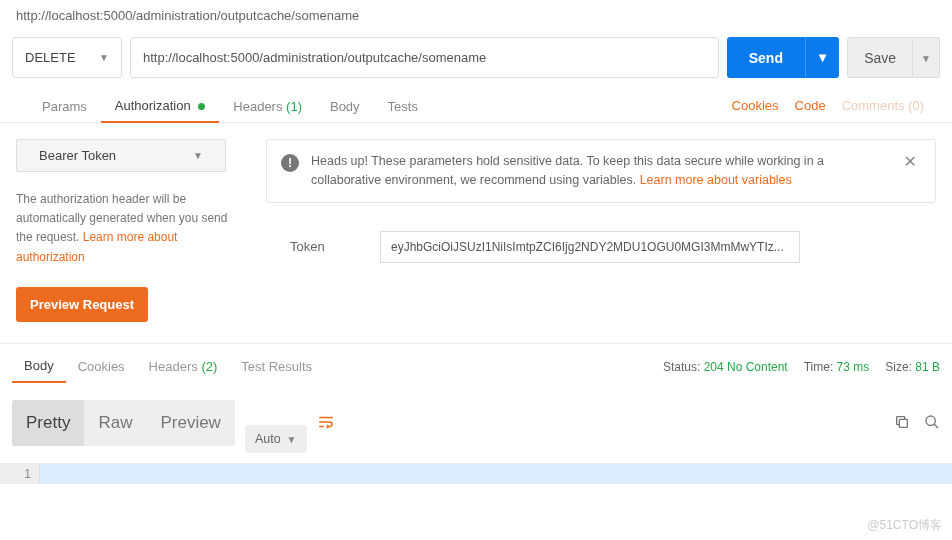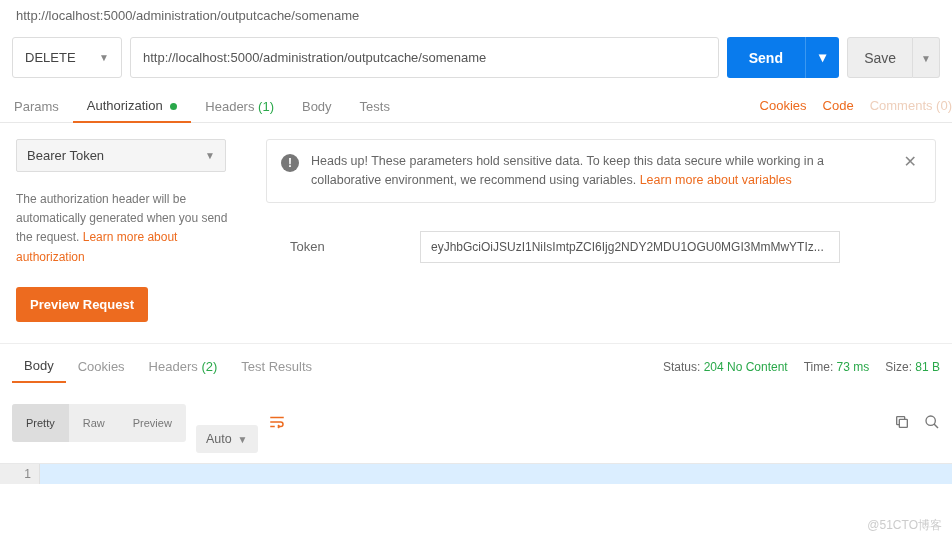--- a/index.html
+++ b/index.html
@@ -7,52 +7,52 @@
 .breadcrumb-bar { padding: 8px 16px 10px; color: #666; font-size: 13px; }
 .request-row { display: flex; gap: 8px; padding: 4px 12px 10px; align-items: stretch; }
 .method-select { width: 110px; border: 1px solid #ddd; border-radius: 3px; background: #fff; display: flex; align-items: center; justify-content: space-between; padding: 12px 12px; color: #444; cursor: pointer; }
 .url-input { flex: 1; border: 1px solid #ddd; border-radius: 3px; padding: 0 12px; color: #555; font-size: 13px; outline: none; }
 .btn-send-group { display: flex; }
 .btn-send { background: #097bed; color: #fff; border: none; padding: 0 22px; font-weight: 600; border-radius: 3px 0 0 3px; cursor: pointer; font-size: 14px; }
 .btn-send-chev { background: #097bed; color: #fff; border: none; border-left: 1px solid #3b98f1; padding: 0 10px; border-radius: 0 3px 3px 0; cursor: pointer; }
 .btn-save-group { display: flex; }
 .btn-save { background: #eee; color: #555; border: 1px solid #ddd; padding: 0 16px; border-radius: 3px 0 0 3px; cursor: pointer; font-size: 14px; }
 .btn-save-chev { background: #eee; color: #777; border: 1px solid #ddd; border-left: none; padding: 0 8px; border-radius: 0 3px 3px 0; cursor: pointer; }
-.tabs-row { display: flex; align-items: center; border-bottom: 1px solid #e8e8e8; padding: 0 0; }
+.tabs-row { display: flex; align-items: center; border-bottom: 1px solid #e8e8e8; padding: 0 28px; }
 .tab { padding: 10px 14px 8px; color: #888; cursor: pointer; font-size: 13px; position: relative; }
 .tab.active { color: #444; border-bottom: 2px solid #ed6b1f; margin-bottom: -1px; }
 .tab .dot-green { display: inline-block; width: 7px; height: 7px; border-radius: 50%; background: #2aa84a; margin-left: 4px; vertical-align: middle; }
 .tab .count-green { color: #2aa84a; }
 .tabs-right { margin-left: auto; display: flex; gap: 16px; align-items: center; }
 .link-r { color: #ed6b1f; cursor: pointer; font-size: 13px; }
 .link-r.dim { color: #eecfbb; }
 .auth-container { display: flex; padding: 16px; gap: 20px; min-height: 220px; }
 .auth-left { width: 230px; }
 .auth-left .label { color: #888; font-size: 11px; letter-spacing: .3px; margin-bottom: 10px; }
-.select-box { width: 210px; border: 1px solid #ddd; background: #f5f5f5; padding: 8px 10px; border-radius: 2px; display: flex; justify-content: space-between; align-items: center; color: #444; cursor: pointer; margin-bottom: 18px; }
+.select-box { width: 210px; border: 1px solid #ddd; background: #f5f5f5; padding: 8px 22px; border-radius: 2px; display: flex; justify-content: space-between; align-items: center; color: #444; cursor: pointer; margin-bottom: 18px; }
 .auth-note { color: #777; line-height: 1.6; font-size: 12px; margin-bottom: 20px; }
 .auth-note a { color: #ed6b1f; text-decoration: none; cursor: pointer; }
 .btn-preview { background: #ed6b1f; color: #fff; border: none; padding: 10px 14px; border-radius: 3px; font-weight: 600; cursor: pointer; font-size: 13px; }
 .auth-right { flex: 1; }
 .banner { border: 1px solid #e5e5e5; border-radius: 3px; padding: 12px 14px; display: flex; gap: 12px; align-items: flex-start; margin-bottom: 28px; }
 .banner-icon { width: 18px; height: 18px; border-radius: 50%; background: #777; color: #fff; display: flex; align-items: center; justify-content: center; font-size: 12px; font-weight: bold; flex-shrink: 0; margin-top: 2px; }
 .banner-text { color: #666; line-height: 1.5; font-size: 12.5px; flex: 1; }
 .banner-text a { color: #ed6b1f; text-decoration: none; cursor: pointer; }
 .banner-close { color: #888; cursor: pointer; font-size: 16px; padding: 0 4px; }
-.token-row { display: flex; align-items: center; gap: 40px; padding-left: 24px; }
+.token-row { display: flex; align-items: center; padding-left: 24px; }
 .token-label { color: #666; width: 90px; font-size: 13px; }
 .token-input { flex: 1; border: 1px solid #ddd; border-radius: 0; padding: 8px 10px; color: #555; font-size: 12px; outline: none; max-width: 420px; white-space: nowrap; overflow: hidden; text-overflow: ellipsis; }
 .response-tabs-row { display: flex; align-items: center; padding: 6px 12px 0; border-top: 1px solid #eee; }
 .rtab { padding: 8px 12px; color: #999; cursor: pointer; font-size: 13px; }
 .rtab.active { color: #444; border-bottom: 2px solid #ed6b1f; }
 .resp-meta { margin-left: auto; display: flex; gap: 16px; font-size: 12px; color: #666; }
 .resp-meta .val { color: #2aa84a; }
 .toolbar-row { display: flex; align-items: center; padding: 10px 12px; gap: 10px; }
 .seg { background: #eee; border-radius: 3px; display: flex; overflow: hidden; }
-.seg-btn { padding: 13px 14px; color: #777; cursor: pointer; font-size: 11px; }
+.seg-btn { padding: 13px 14px; color: #777; cursor: pointer; font-size: 17px; }
 .seg-btn.sel { background: #ddd; color: #444; }
 .auto-sel { background: #eee; border-radius: 3px; padding: 7px 10px; display: flex; align-items: center; gap: 6px; color: #666; cursor: pointer; font-size: 12.5px; margin-top: 32px; }
 .wrap-icon svg { stroke: #ed6b1f; }
 .toolbar-right { margin-left: auto; display: flex; gap: 14px; color: #888; }
 .toolbar-right span { cursor: pointer; }
 .editor { border-top: 1px solid #e8e8e8; display: flex; }
 .line-gutter { width: 40px; background: #eeeeee; text-align: right; padding: 3px 8px; color: #888; font-size: 12px; border-right: 1px solid #e0e0e0; }
 .editor-body { flex: 1; background: #dbeeff; min-height: 20px; }
 .watermark { position: fixed; bottom: 6px; right: 10px; color: #ccc; font-size: 12px; }
 .chev { font-size: 10px; color: #888; }

